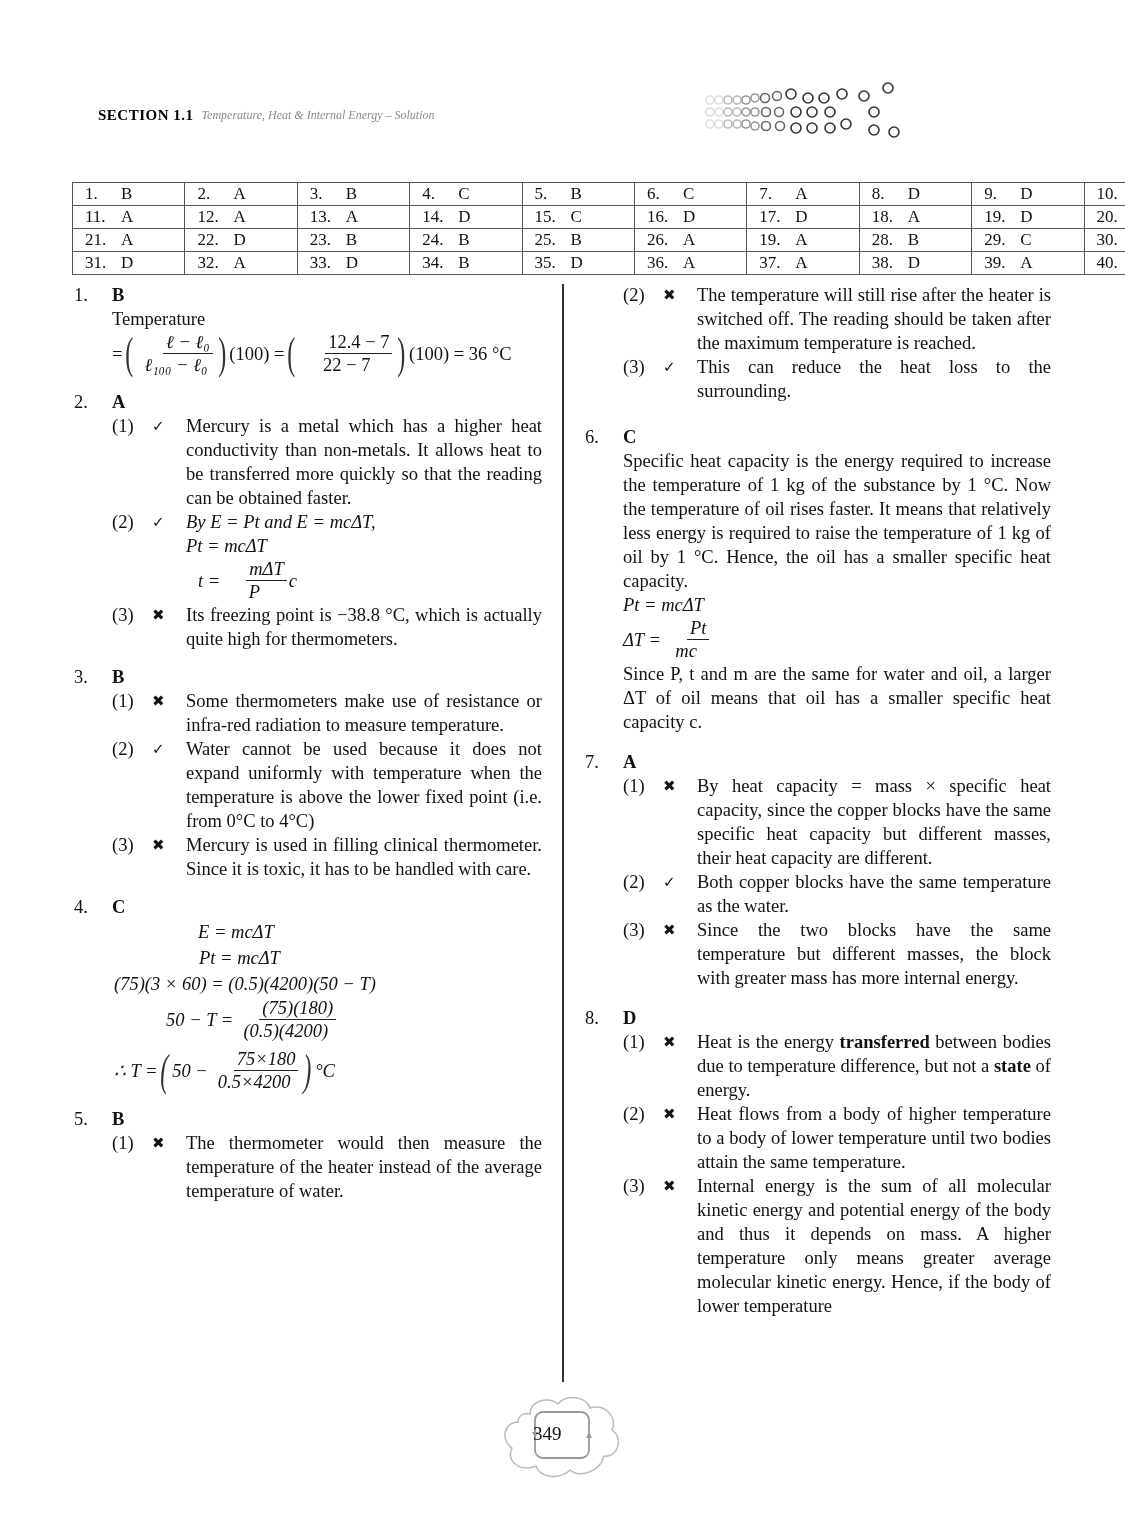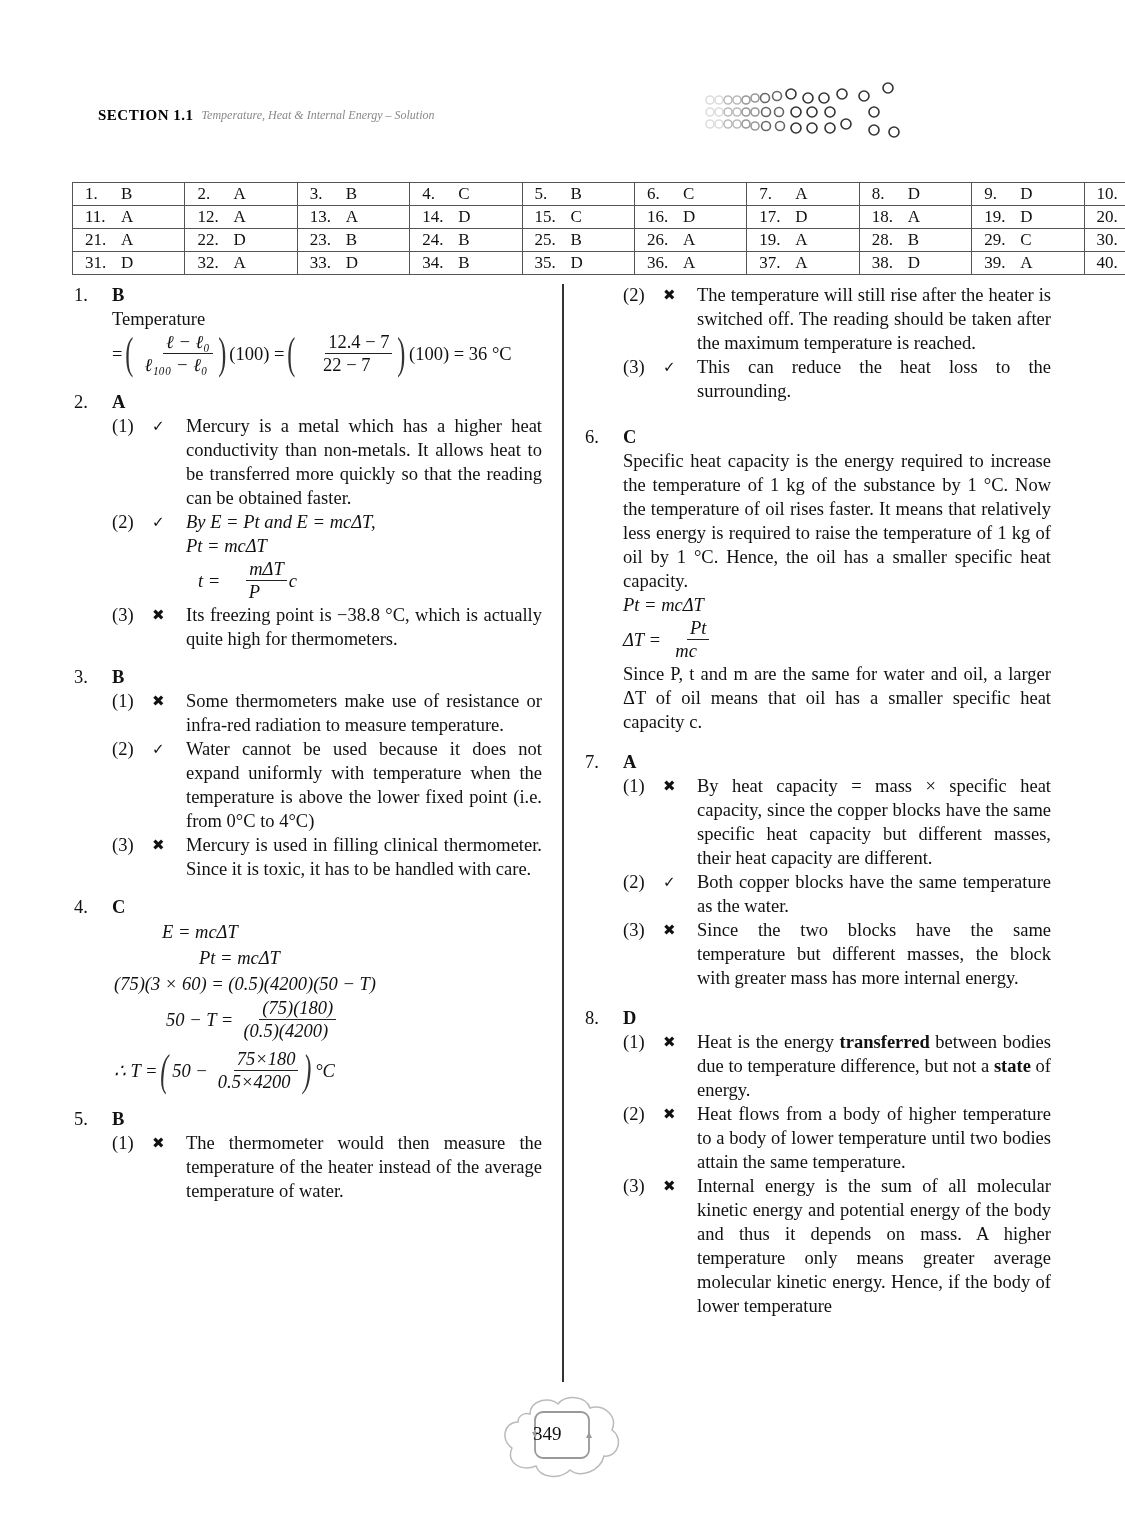--- a/index.html
+++ b/index.html
@@ -246,21 +246,21 @@
         </div>
     </div>
   </div>
 
   <div class="q">
     <div class="qhead">
         <span class="qnum">4.</span>
         <span class="qans">C</span>
       </div>
     <div class="body math" style="line-height:26px">
-      <div style="margin-left:50px">E = mcΔT</div>
+      <div style="margin-left:86px">E = mcΔT</div>
       <div style="margin-left:87px">Pt = mcΔT</div>
       <div style="margin-left:2px">(75)(3 × 60) = (0.5)(4200)(50 − T)</div>
       <div class="eqline" style="margin-left:54px">
           <span>50 − T =</span>
           <span class="frac">
             <span class="num">(75)(180)</span>
             <span class="den">(0.5)(4200)</span>
           </span>
         </div>
       <div class="eqline" style="margin-left:2px;margin-top:6px">

